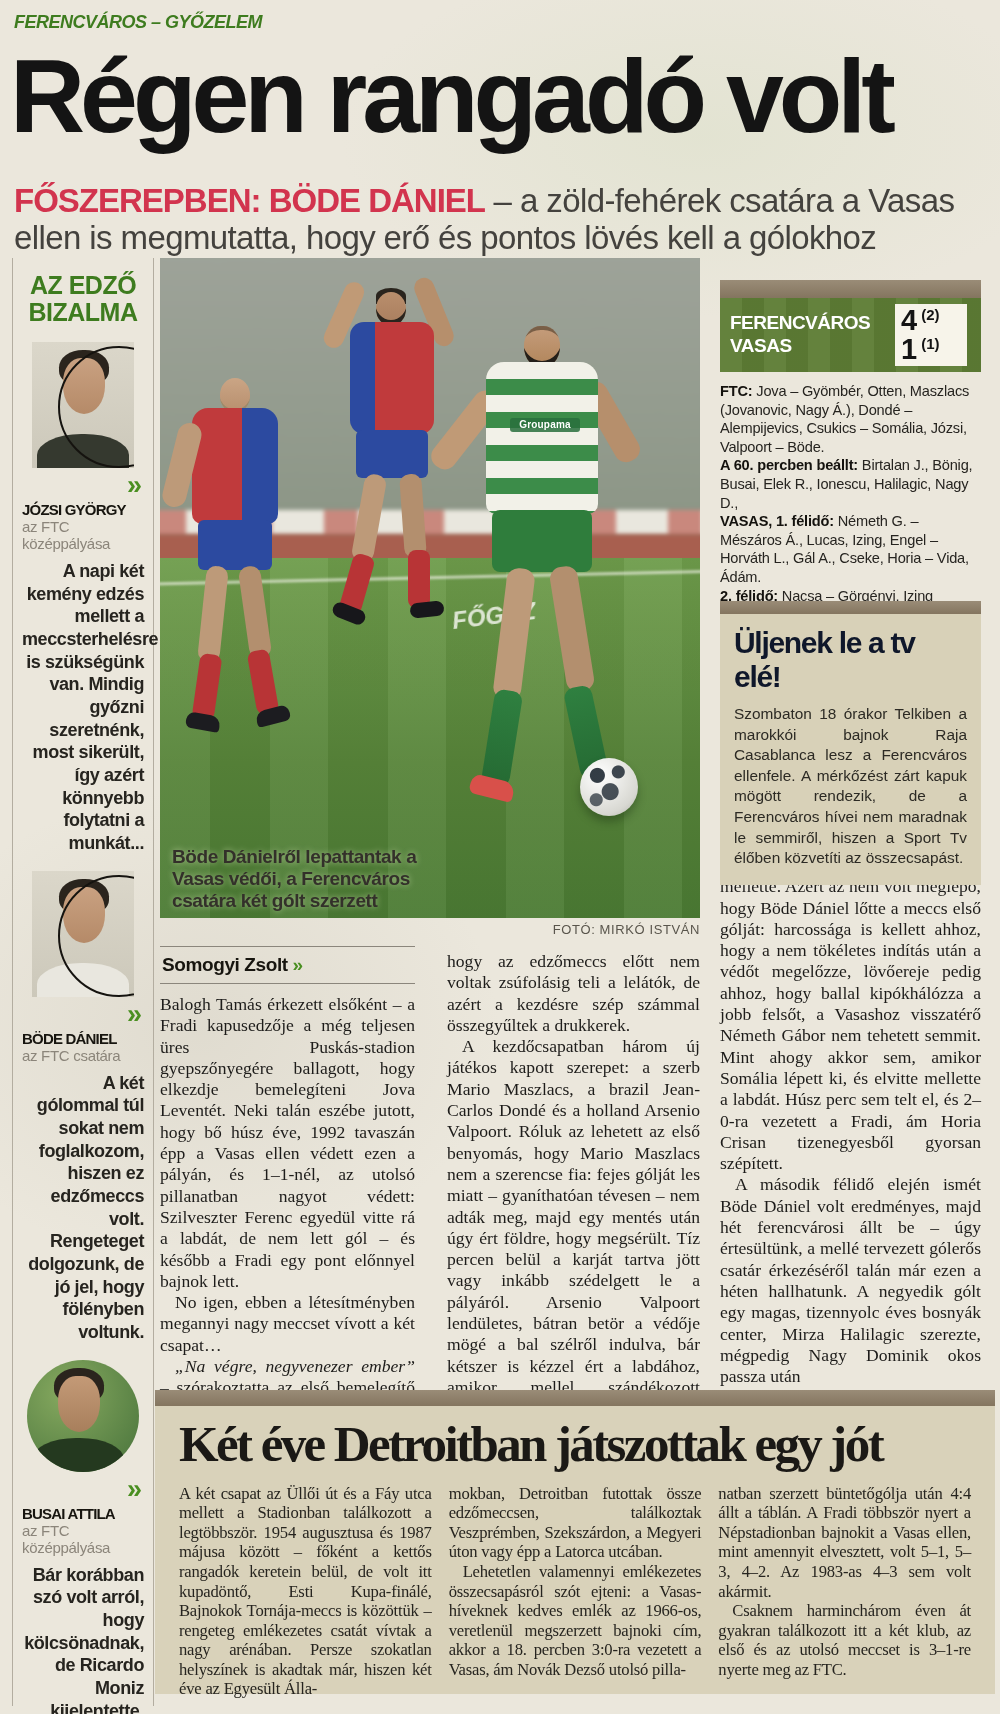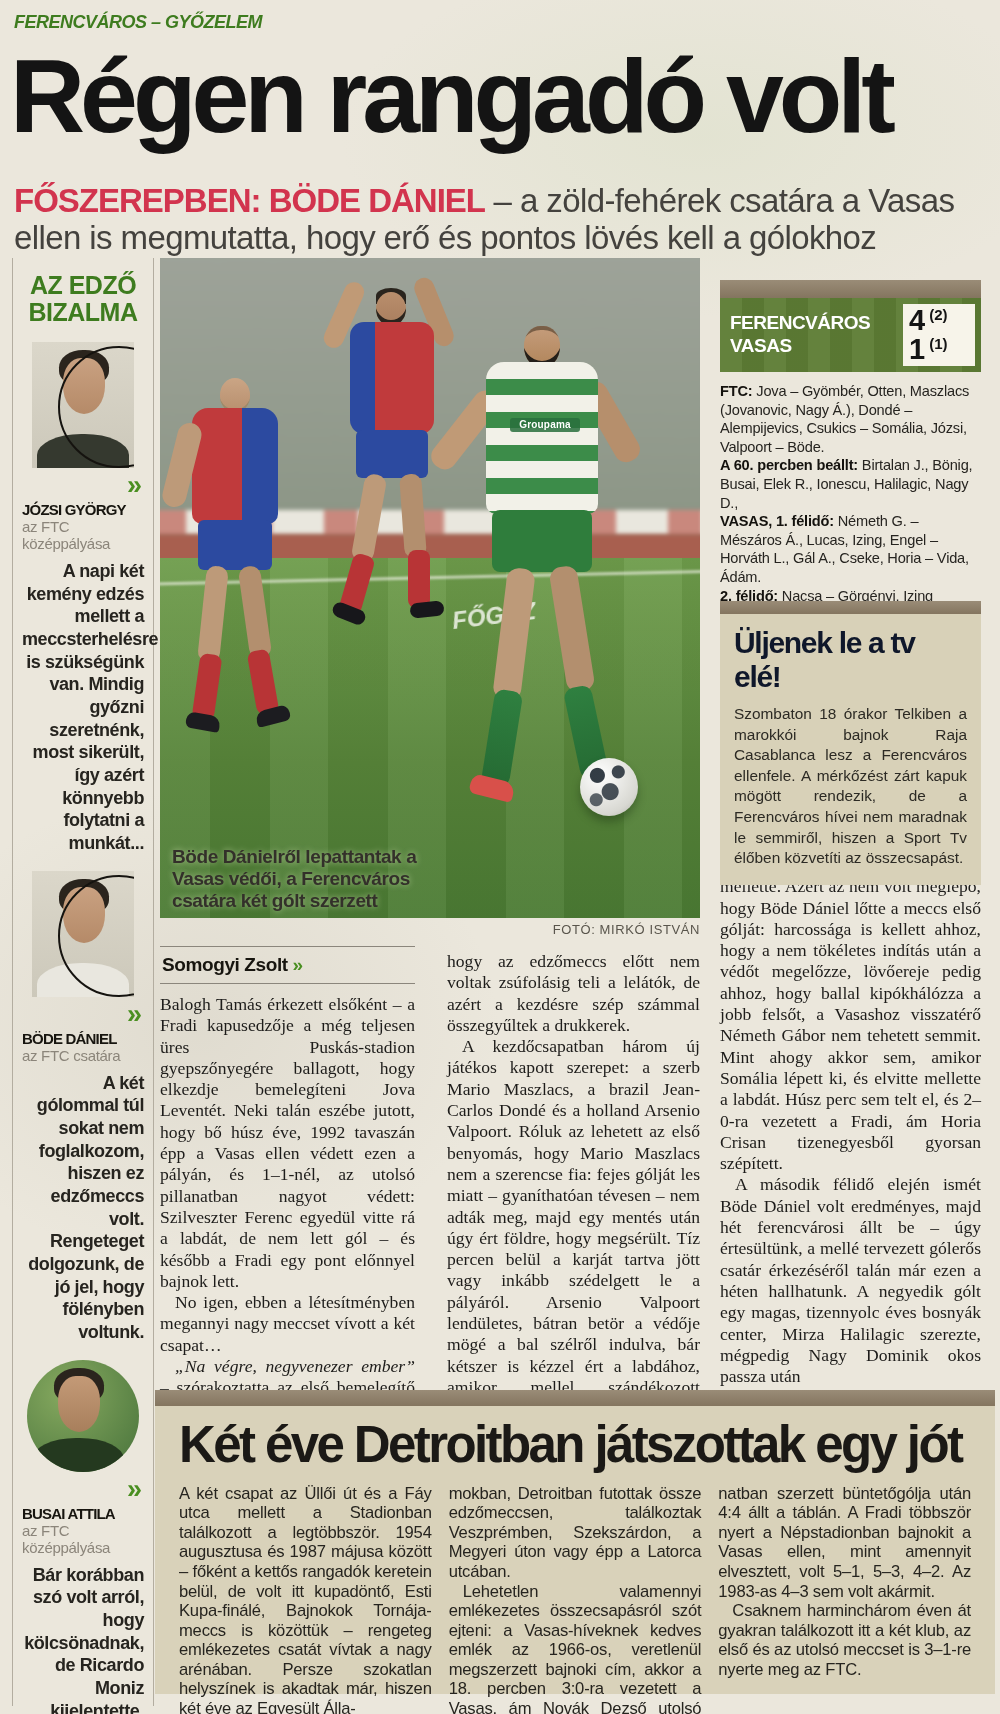--- a/index.html
+++ b/index.html
@@ -109,41 +109,41 @@
   .serif-col p{margin:0;text-align:justify;font-family:"Liberation Serif", serif;font-size:17.6px;line-height:21.3px;color:#1d1c1a;}
   .serif-col p + p{text-indent:15px;}
   .col1{position:absolute;left:160px;top:946px;width:255px;}
   .col2{position:absolute;left:447px;top:951px;width:253px;}
   .col3{position:absolute;left:720px;top:855px;width:261px;}
   
   .matchbox{position:absolute;left:720px;top:280px;width:261px;}
   .bar{height:18px;background:linear-gradient(#9a8c77,#84755f);}
   .score-strip{display:flex;align-items:stretch;background:
       repeating-linear-gradient(90deg, rgba(255,255,255,.04) 0 22px, rgba(0,0,0,.05) 22px 44px),#5e7d35;
-      padding:6px 6px 6px 10px;}
+      padding:6px 14px 6px 10px;}
   .teams{flex:1;display:flex;flex-direction:column;justify-content:center;gap:2px;}
   .teams div{color:#fff;font-weight:bold;font-size:19px;letter-spacing:-0.5px;line-height:1.1;}
   .scores{width:72px;background:#f7f4ea;display:flex;flex-direction:column;justify-content:center;padding:2px 6px;box-sizing:border-box;}
   .srow{display:flex;align-items:flex-start;justify-content:flex-start;line-height:1;}
   .srow .s{font-size:29px;font-weight:bold;color:#141414;letter-spacing:-1px;}
   .srow .h{font-size:15px;font-weight:bold;color:#141414;margin-left:5px;margin-top:1px;}
   .lineup{margin-top:10px;font-size:14.6px;line-height:18.6px;color:#262420;letter-spacing:-0.2px;}
   .lineup b{color:#14120e;}
   .divider{border-top:1px solid #8b867c;margin:12px 0 8px;}
   .venue,.goals{font-size:14.6px;line-height:19px;color:#262420;}
   .venue b,.goals b{color:#14120e;}
   .tvbox{position:absolute;left:720px;top:601px;width:261px;}
   .tvbox .bar{height:13px;}
   .tv-inner{background:#d8d1b8;padding:12px 14px 16px;}
   .tv-title{font-size:30px;font-weight:bold;letter-spacing:-1.3px;color:#0f172a;margin-bottom:10px;}
   .tv-body{font-size:15.4px;line-height:20.6px;text-align:justify;color:#2c2a24;}
   
   .bottom{position:absolute;left:155px;top:1390px;width:840px;}
   .bottom .bar{height:16px;}
-  .bot-box{background:#d9d2ba;padding:10px 24px 14px;height:288px;box-sizing:border-box;}
+  .bot-box{background:#d9d2ba;padding:10px 24px 14px;height:288px;box-sizing:border-box;font-family:Liberation Serif, serif;}
   .bot-headline{font-size:51px;font-weight:bold;letter-spacing:-2.6px;color:#1b1916;line-height:1.05;margin:2px 0 12px;white-space:nowrap;}
   .bot-cols{display:flex;gap:17px;}
   .bot-col{flex:1;}
   .bot-col p{margin:0;font-size:16.6px;line-height:19.6px;text-align:justify;letter-spacing:-0.2px;color:#26241f;}
   .bot-col p + p{text-indent:14px;}
 </style>
 </head>
 <body>
 
 <div class="page">

